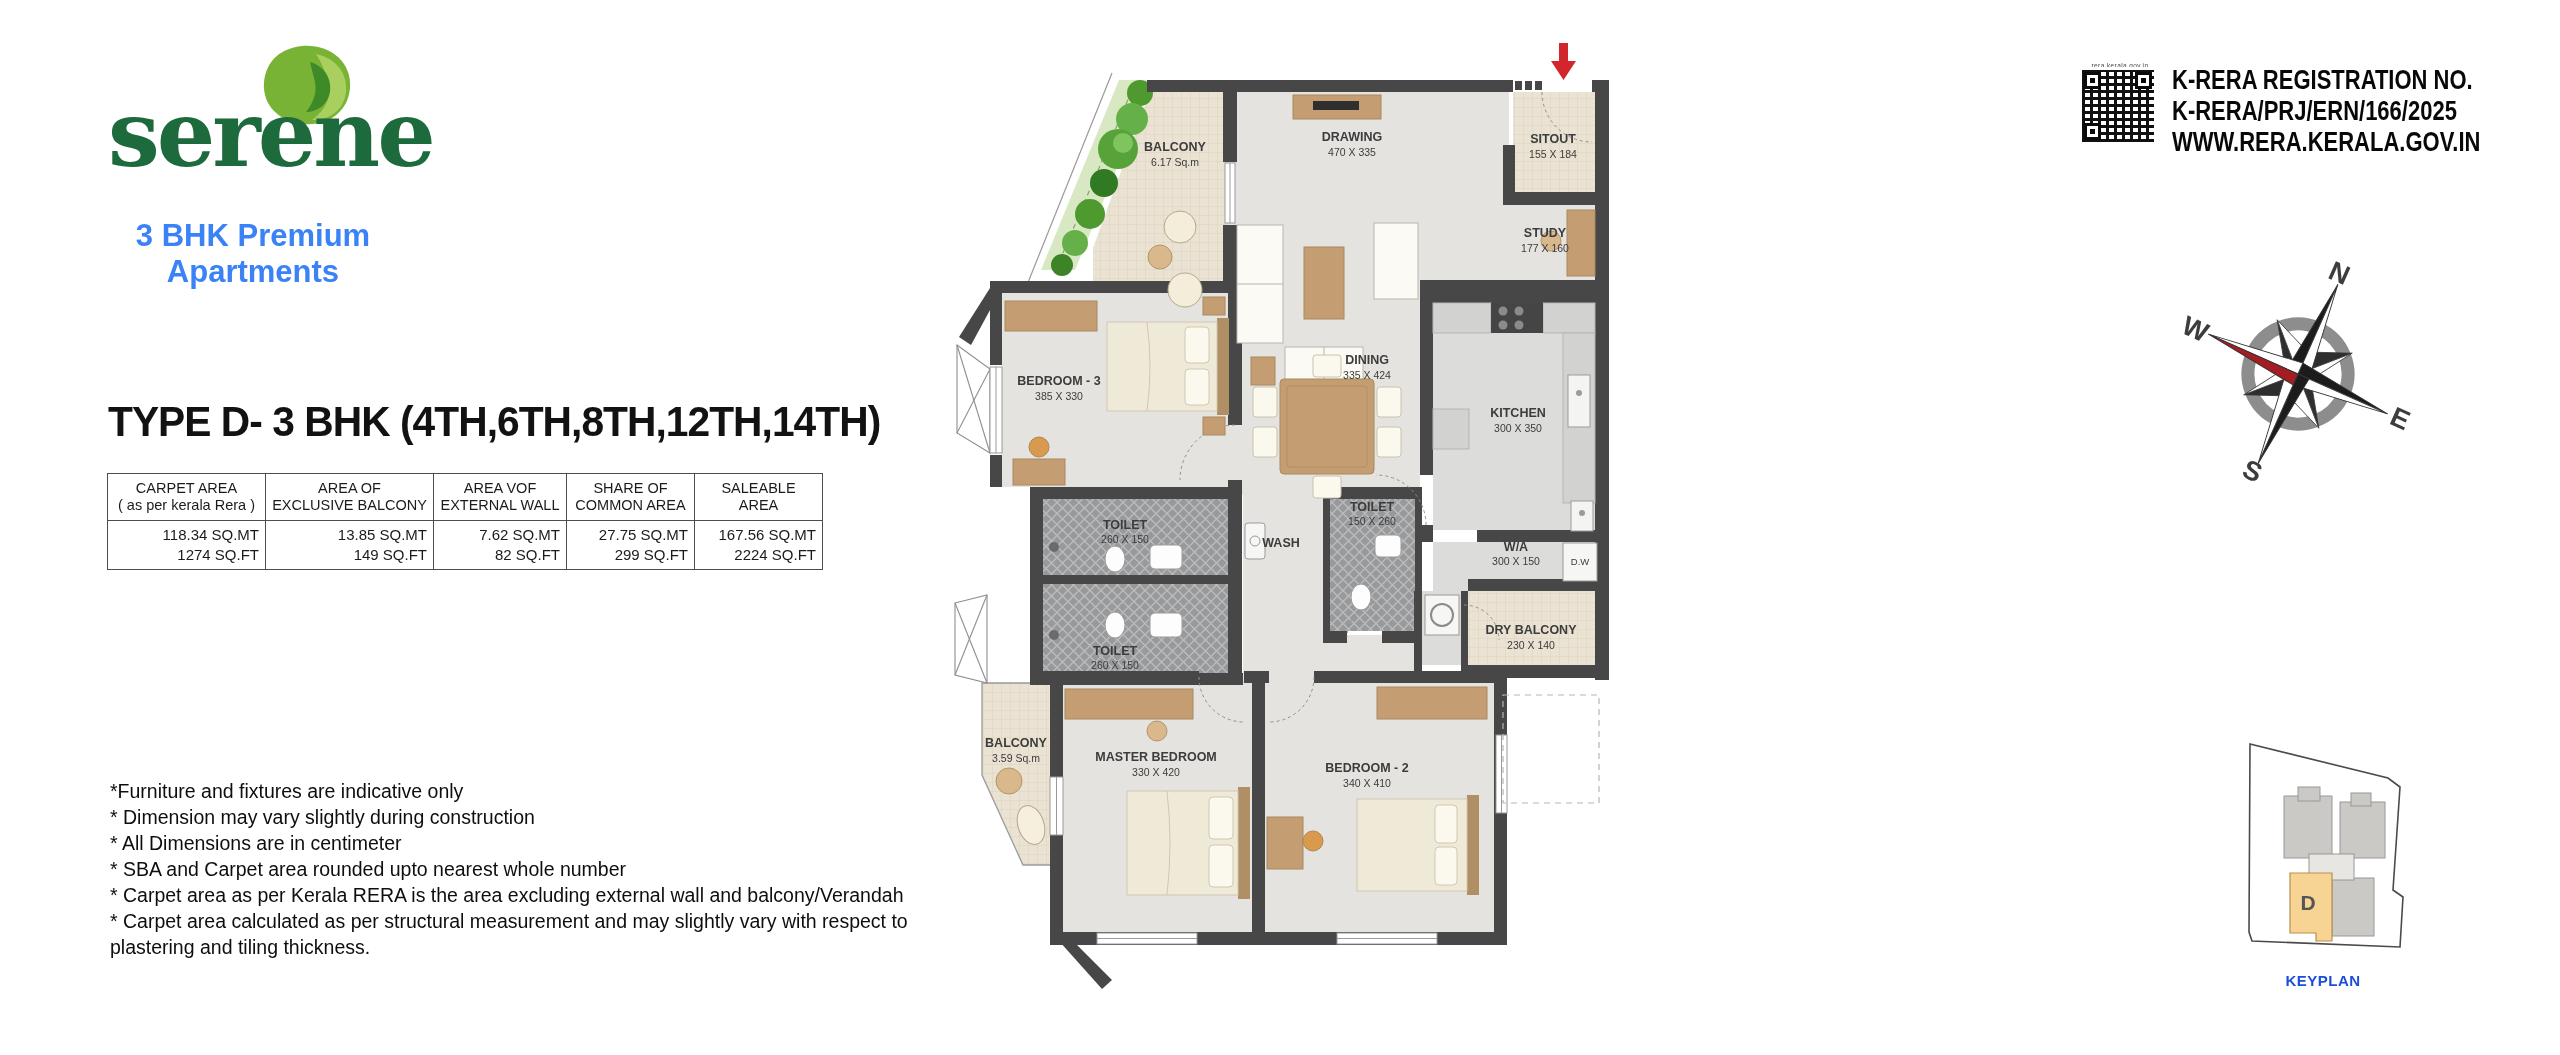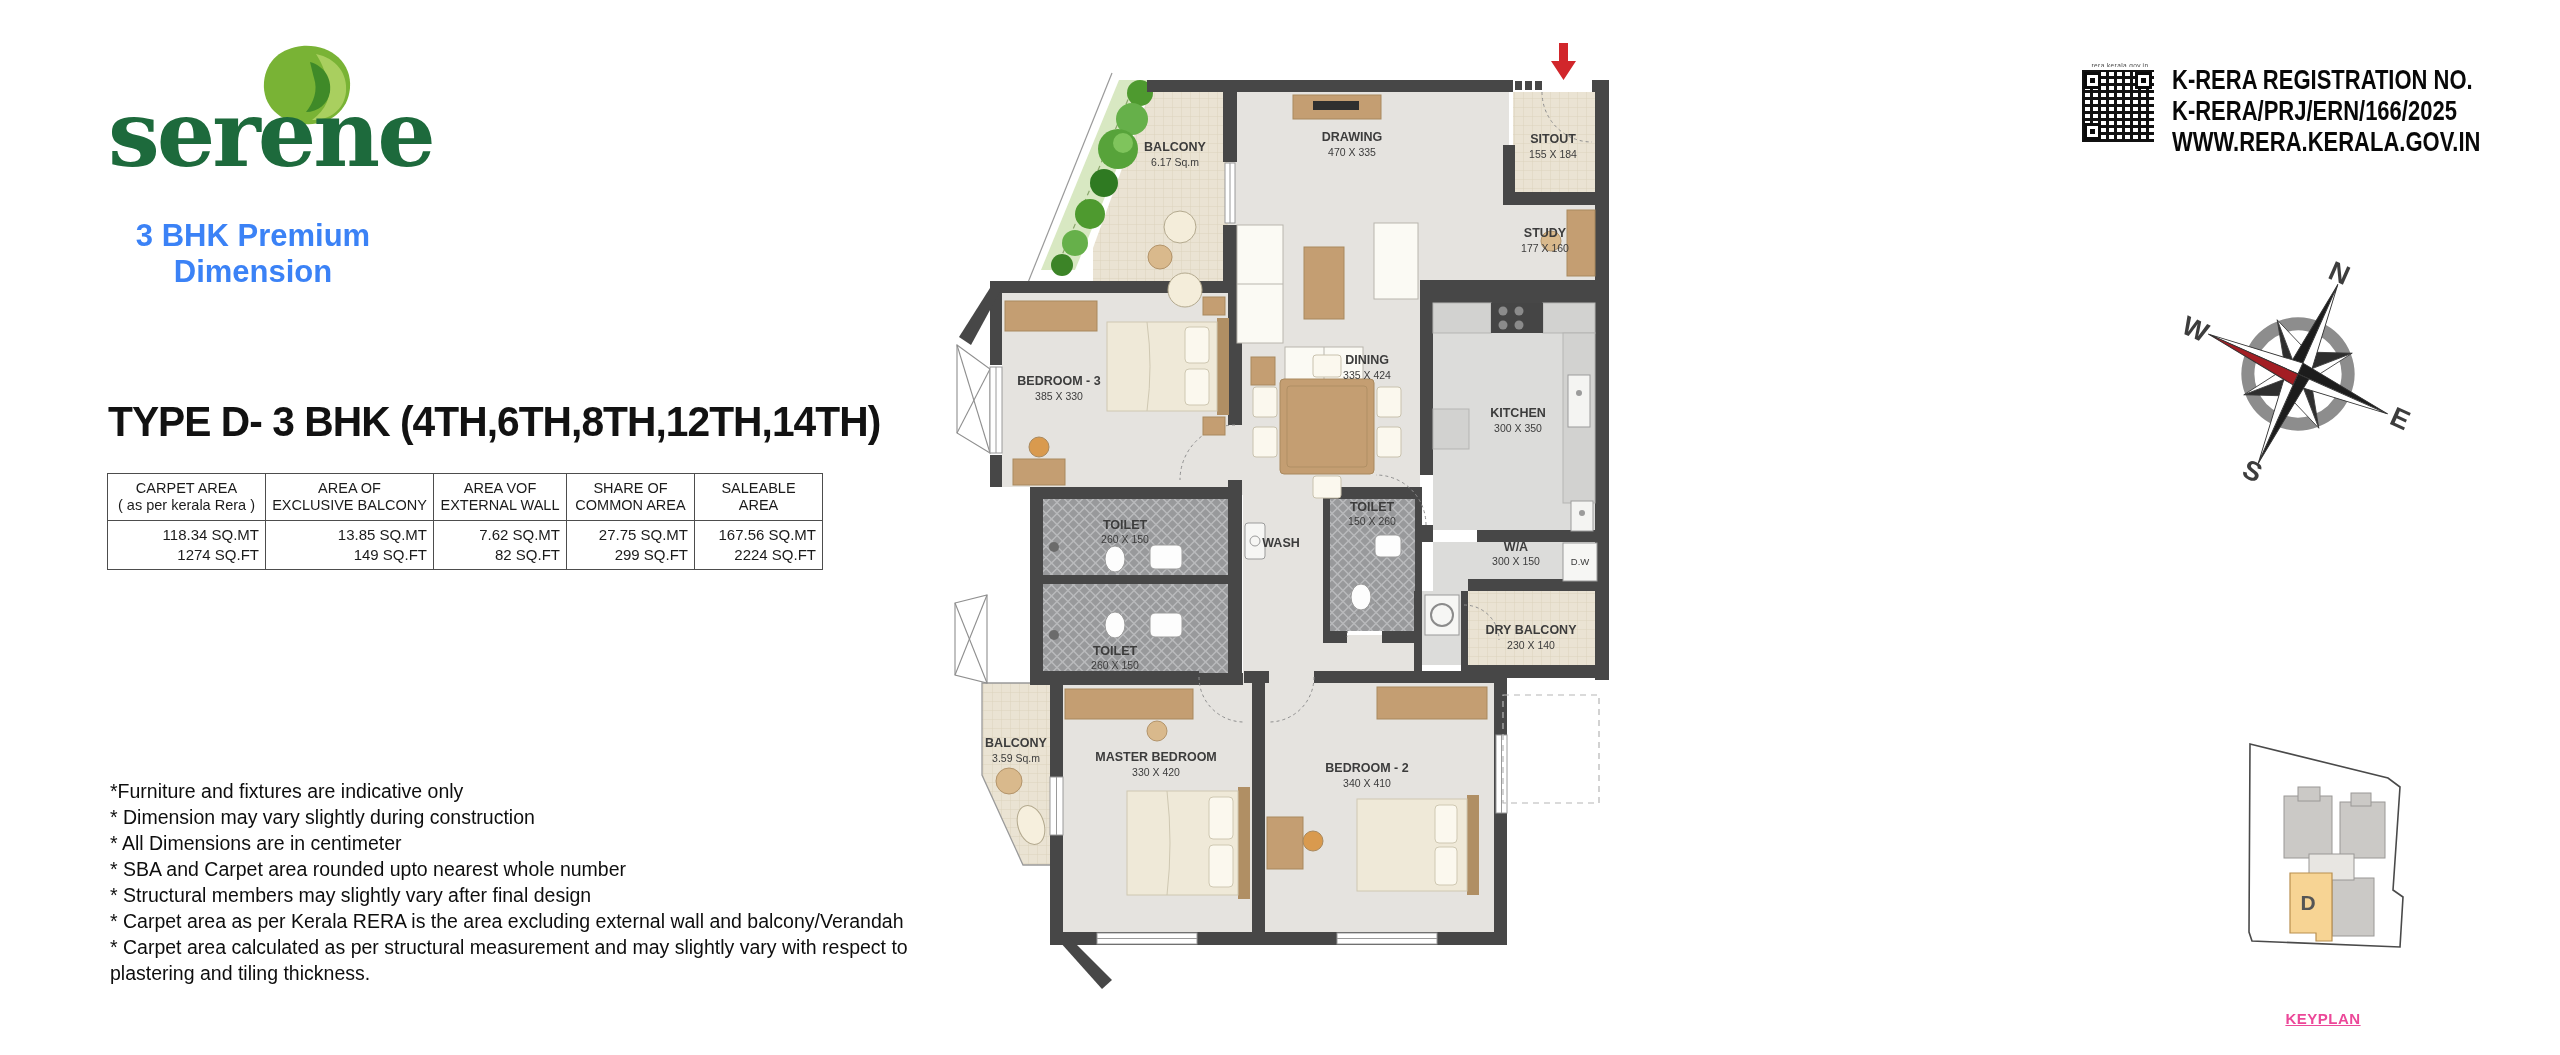--- a/index.html
+++ b/index.html
@@ -35,22 +35,22 @@
   .qr{position:relative;width:72px;height:72px;margin-top:1px;background:
       repeating-linear-gradient(0deg,#111 0 3px,transparent 3px 7px),
       repeating-linear-gradient(90deg,#111 0 3px,transparent 3px 8px);
       background-color:#fff;outline:3px solid #fff;}
   .finder{position:absolute;width:17px;height:17px;border:3.5px solid #0a0a0a;background:#fff;box-sizing:border-box;}
   .finder::after{content:"";position:absolute;left:2.5px;top:2.5px;width:5px;height:5px;background:#0a0a0a;}
   .rera-text{position:absolute;left:2172px;top:64px;font-weight:700;font-size:27.5px;line-height:31px;
       transform:scaleX(.8);transform-origin:left top;color:#080808;white-space:nowrap;letter-spacing:0;}
 
   
-  .keyplan-label{position:absolute;left:2238px;top:1010px;width:170px;text-align:center;
-      font-size:15px;font-weight:600;letter-spacing:.5px;color:#ec4899;text-decoration:underline;}
+  .keyplan-label{position:absolute;left:2238px;top:972px;width:170px;text-align:center;
+      font-size:15px;font-weight:600;letter-spacing:.5px;color:#1d4ed8;}
 
   
   .rname{font-family:"Liberation Sans",sans-serif;font-size:12.5px;font-weight:600;fill:#3c3c3c;text-anchor:middle;}
   .rdim{font-family:"Liberation Sans",sans-serif;font-size:10.5px;font-weight:400;fill:#3c3c3c;text-anchor:middle;}
   .cletter{font-family:"Liberation Sans",sans-serif;font-size:27px;font-weight:700;fill:#3d3d3d;text-anchor:middle;}
   .dletter{font-family:"Liberation Sans",sans-serif;font-size:21px;font-weight:600;fill:#555;text-anchor:middle;}
   .dwtxt{font-family:"Liberation Sans",sans-serif;font-size:9.5px;fill:#3c3c3c;text-anchor:middle;}
 </style>
 </head>
 <body>
@@ -58,21 +58,21 @@
 <div class="page">
 
   <svg class="abs" style="left:250px;top:40px" width="110" height="95" viewBox="0 0 110 95">
     <path d="M52,6 C80,4 102,22 100,48 C98,72 78,86 54,84 C30,82 12,66 14,42 C16,20 32,8 52,6 Z" fill="#79b335"></path>
     <path d="M66,14 C86,18 98,34 96,52 C94,70 80,80 62,80 C76,70 82,56 78,42 C75,30 70,20 66,14 Z" fill="#a9cf5f"></path>
     <path d="M60,22 C74,26 82,38 80,52 C78,64 68,72 56,72 C64,62 68,50 64,38 C62,30 61,26 60,22 Z" fill="#3f8a28"></path>
   </svg>
   <div class="brand-word">serene</div>
   <div class="brand-tag">
     <div>3 BHK Premium</div>
-    <div>Dimension</div>
+    <div>Apartments</div>
   </div>
 
   <div class="plan-title">TYPE D- 3 BHK (4TH,6TH,8TH,12TH,14TH)</div>
 
   <table class="area-table">
     <thead>
       <tr>
         <th style="width:145px"><span>CARPET AREA</span><br><span>( as per kerala Rera )</span></th>
         <th style="width:155px"><span>AREA OF</span><br><span>EXCLUSIVE BALCONY</span></th>
         <th style="width:120px"><span>AREA VOF</span><br><span>EXTERNAL WALL</span></th>
@@ -104,21 +104,20 @@
           </td>
       </tr>
     </tbody>
   </table>
 
   <div class="notes">
     <div>*Furniture and fixtures are indicative only</div>
     <div>* Dimension may vary slightly during construction</div>
     <div>* All Dimensions are in centimeter</div>
     <div>* SBA and Carpet area rounded upto nearest whole number</div>
-    <div>* Structural members may slightly vary after final design</div>
     <div>* Carpet area as per Kerala RERA is the area excluding external wall and balcony/Verandah</div>
     <div style="width:810px">* Carpet area calculated as per structural measurement and may slightly vary with respect to plastering and tiling thickness.</div>
   </div>
 
   <div class="qr-wrap">
     <div class="qr-caption">rera.kerala.gov.in</div>
     <div class="qr">
       <span class="finder" style="left:2px;top:2px"></span>
       <span class="finder" style="right:2px;top:2px"></span>
       <span class="finder" style="left:2px;bottom:2px"></span>

